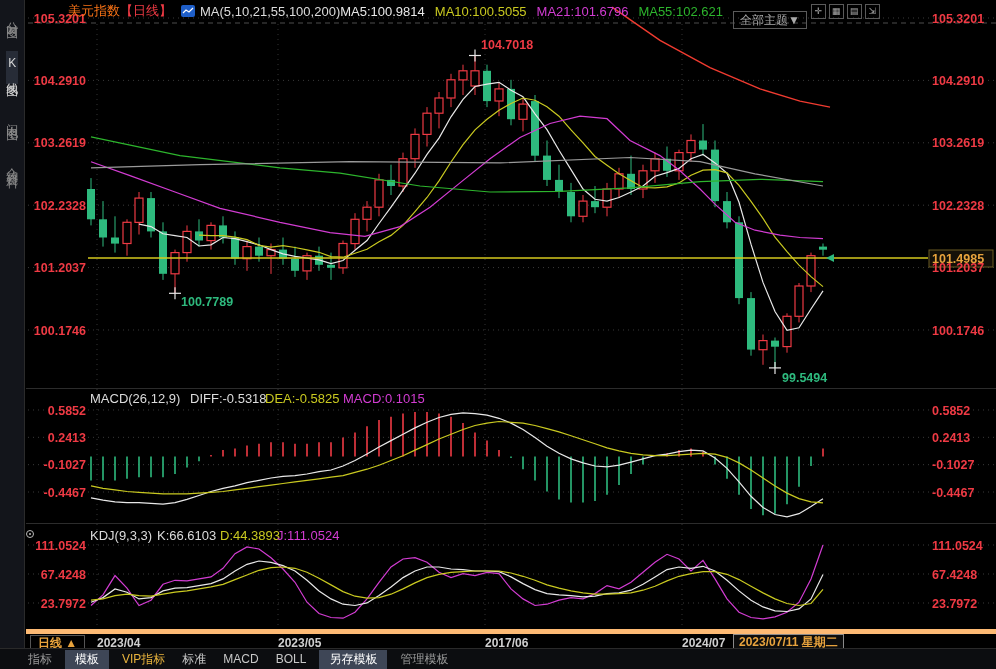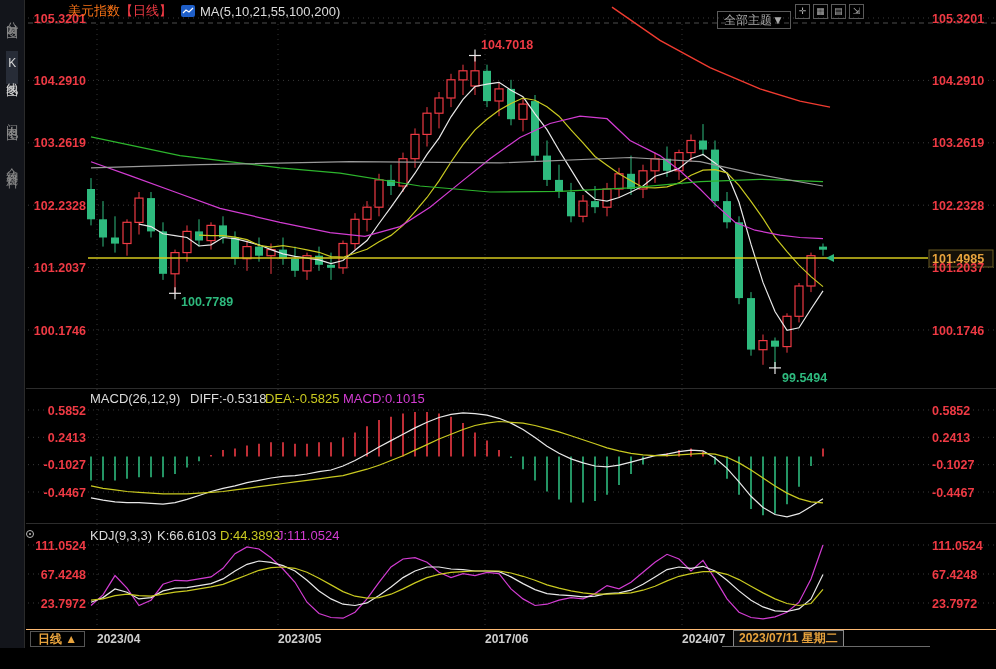--- a/index.html
+++ b/index.html
@@ -23,21 +23,21 @@
   .h-right{margin-left:auto;display:flex;align-items:center;gap:4px;margin-right:132px;}
   .theme-btn{border:1px solid #5a5a5a;color:#aaa;font-size:12px;padding:0 6px;height:16px;
              line-height:16px;cursor:pointer;white-space:nowrap;margin-top:17px;}
   .icon-btn{width:13px;height:13px;border:1px solid #5a5a5a;color:#aaa;font-size:9px;
             line-height:13px;text-align:center;cursor:pointer;}
   #chart-svg{position:absolute;left:26px;top:0;z-index:1;}
   #chart-svg text{font-family:"Liberation Sans",sans-serif;font-weight:700;font-size:12.5px;}
   #chart-svg text.hdr{font-weight:400;font-size:13px;}
   
   .daterow{position:absolute;left:26px;top:629px;width:970px;height:19px;
-           border-top:1px solid #fdba74;font-size:12px;z-index:3;background:#000;box-sizing:border-box;}
+           border-top:5px solid #fdba74;font-size:12px;z-index:3;background:#000;box-sizing:border-box;}
   .period-box{position:absolute;left:4px;top:1px;border:1px solid #555;color:#e8a33d;
               font-weight:700;padding:0 7px;height:14px;line-height:14px;cursor:pointer;}
   .date-label{position:absolute;top:2px;color:#cfcfcf;font-weight:700;}
   .date-highlight{position:absolute;left:707px;top:0px;border:1px solid #8a8a8a;background:#0d0d0d;
                   color:#e8a33d;padding:0 5px;height:15px;line-height:15px;font-weight:700;text-align:right;}
   .date-underline{position:absolute;left:696px;top:16px;width:208px;border-top:1px solid #6a6a6a;}
   
   .toolbar{position:absolute;left:0;top:648px;width:996px;height:21px;border-top:1px solid #2a2a2a;
            background:#0c0d10;display:flex;align-items:center;padding-left:24px;box-sizing:border-box;
            font-size:12px;gap:9px;z-index:3;}
@@ -341,20 +341,26 @@
   <div class="header">
     <span class="h-title">美元指数</span>
     <span class="h-period">【日线】</span>
     <span class="h-chart-icon">
       <svg width="14" height="12">
           <rect x="0" y="0" width="14" height="12" rx="2" fill="#1e5ec8"></rect>
       <polyline points="2,8 5,5 8,7 12,3" fill="none" stroke="#fff" stroke-width="1.2"></polyline>
         </svg>
     </span>
     <span class="h-ma-label">MA(5,10,21,55,100,200)</span>
+    <span id="h-mas" style="display:flex;">
+        <span class="h-ma" style="color: rgb(232, 232, 232);">MA5:100.9814</span>
+        <span class="h-ma" style="color: rgb(201, 201, 32);">MA10:100.5055</span>
+        <span class="h-ma" style="color: rgb(210, 60, 210);">MA21:101.6796</span>
+        <span class="h-ma" style="color: rgb(45, 181, 45);">MA55:102.621</span>
+      </span>
     <span class="h-right">
       <span class="theme-btn">全部主题▼</span>
       <span id="h-icons" style="display:flex;gap:3px;">
           <span class="icon-btn">✛</span>
           <span class="icon-btn">▦</span>
           <span class="icon-btn">▤</span>
           <span class="icon-btn">⇲</span>
         </span>
     </span>
   </div>
@@ -369,13 +375,23 @@
   <div class="daterow">
     <span class="period-box">
       <span>日线</span>
       <span>▲</span>
     </span>
     <span id="date-labels"><span class="date-label" style="left: 71px;">2023/04</span><span class="date-label" style="left: 252px;">2023/05</span><span class="date-label" style="left: 459px;">2017/06</span><span class="date-label" style="left: 656px;">2024/07</span></span>
     <span class="date-highlight">2023/07/11 星期二</span>
     <span class="date-underline"></span>
   </div>
 
+  <div class="toolbar" id="toolbar">
+      <span class="tb plain">指标</span>
+      <span class="tb active">模板</span>
+      <span class="tb vip">VIP指标</span>
+      <span class="tb light">标准</span>
+      <span class="tb light">MACD</span>
+      <span class="tb light">BOLL</span>
+      <span class="tb active">另存模板</span>
+      <span class="tb plain">管理模板</span>
+    </div>
 </div>
 
 </body></html>

